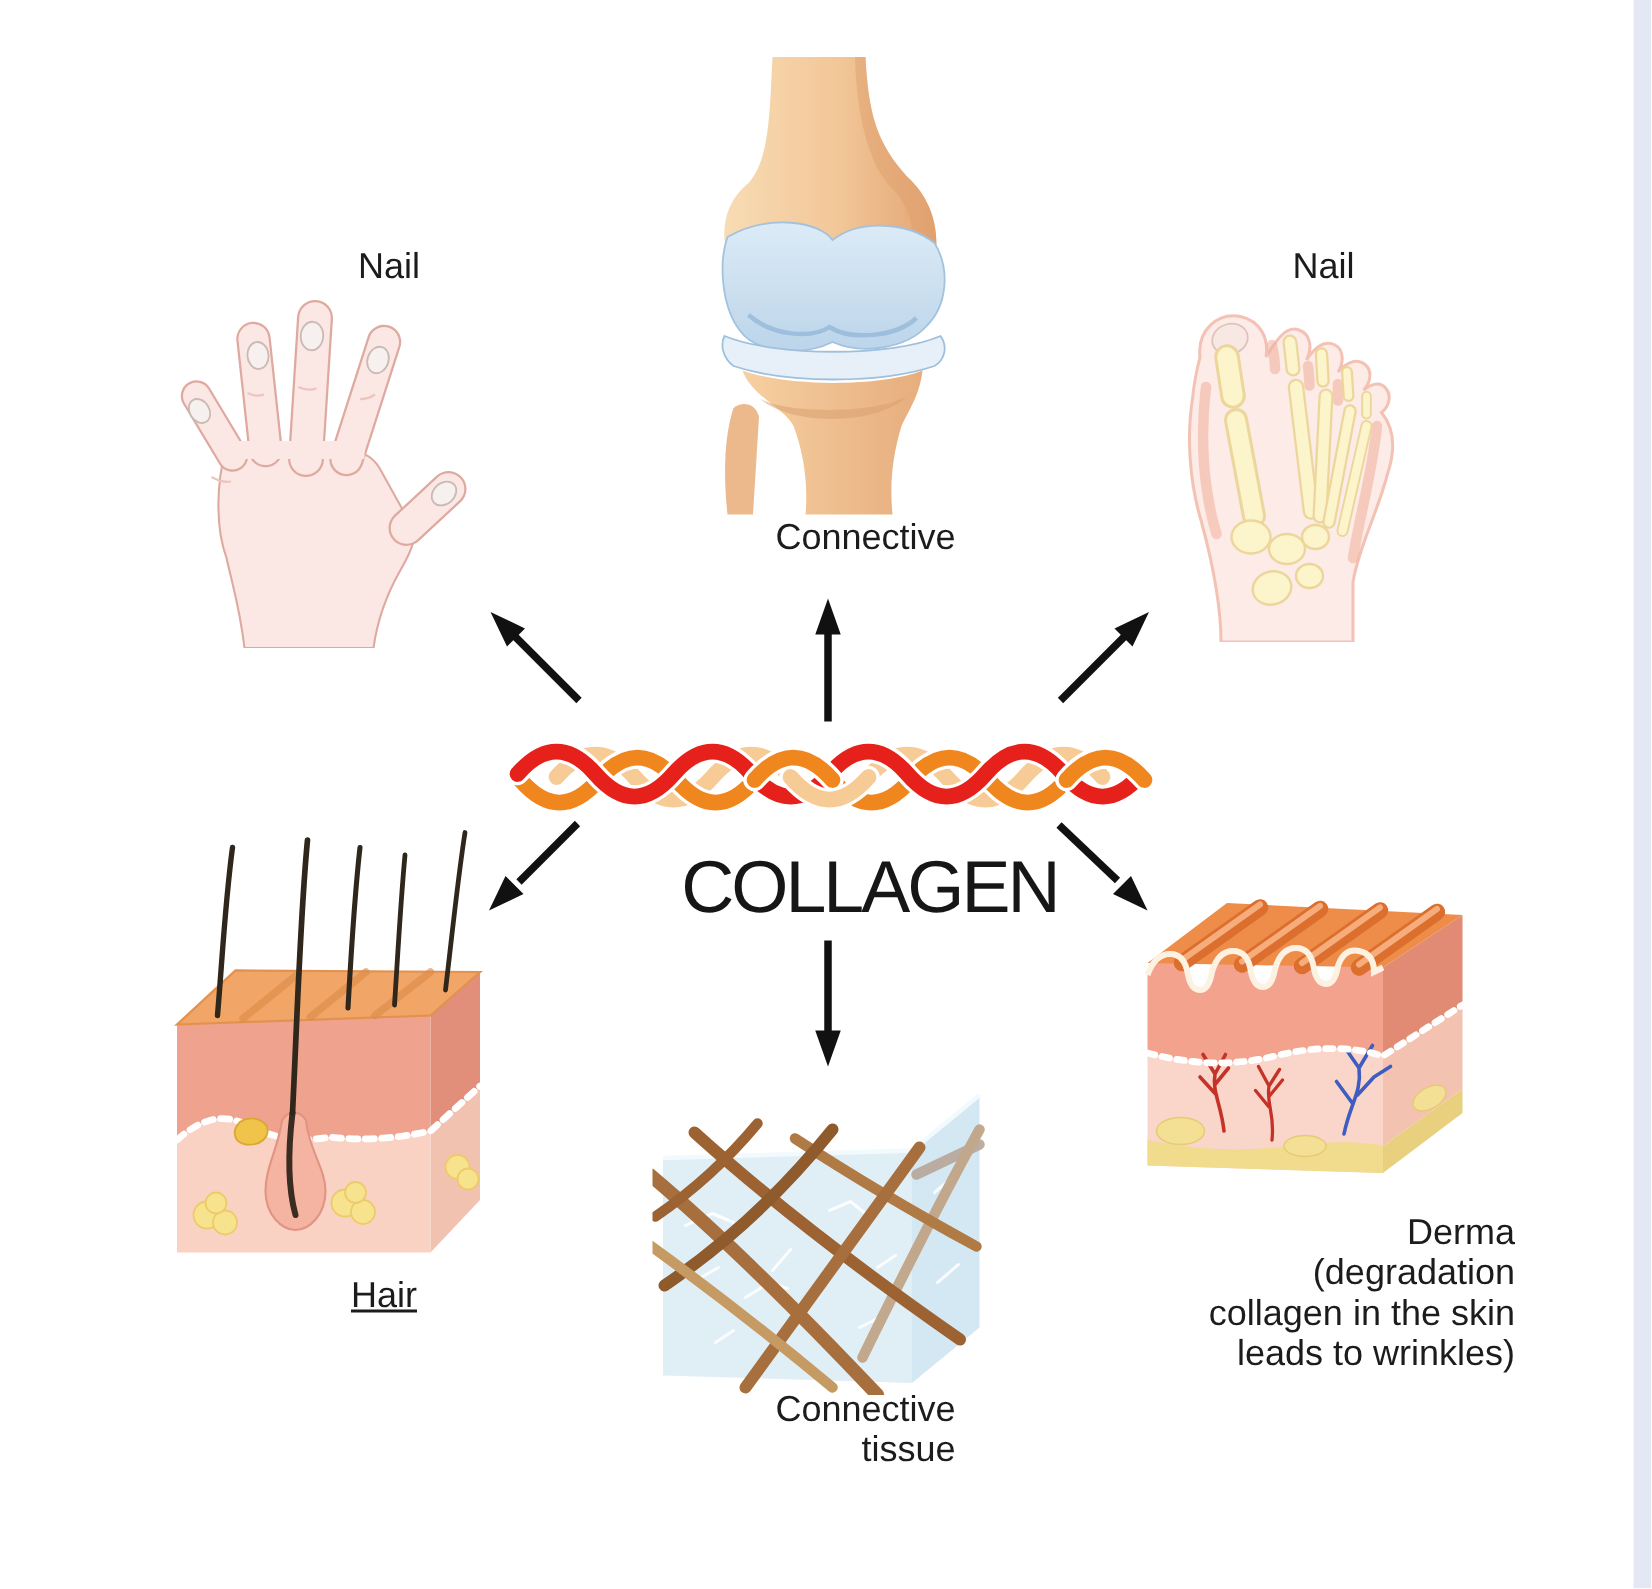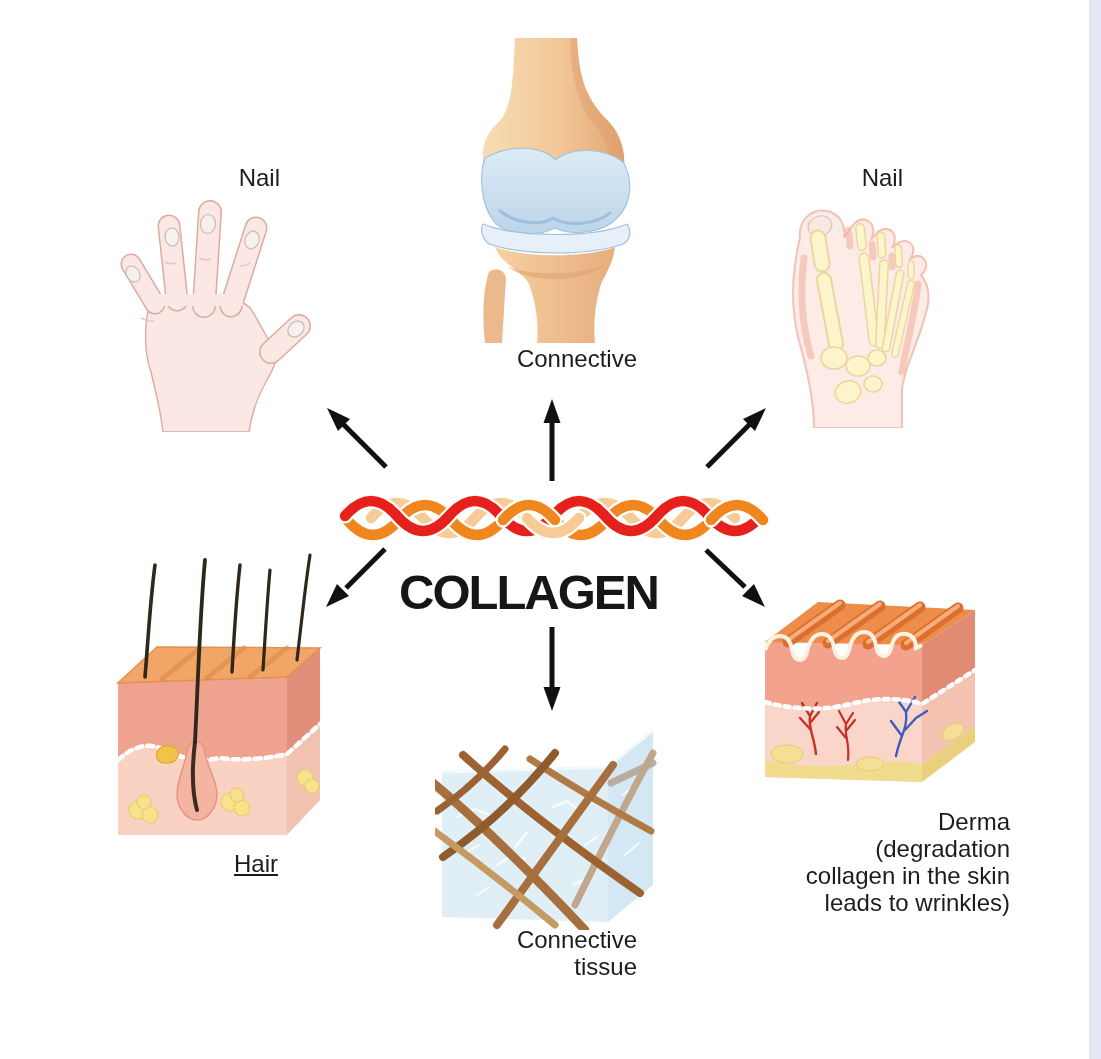--- a/index.html
+++ b/index.html
@@ -7,22 +7,22 @@
     position:relative;width:1101px;height:1059px;background:#ffffff;overflow:hidden;
     font-family:"Liberation Sans", sans-serif;
   }
   .right-strip{position:absolute;top:0;right:0;width:12px;height:100%;background:#e4e8f4;}
   .illu{position:absolute;}
   .label{
     position:absolute;color:#1c1c1c;font-size:24px;line-height:1.12;
     text-align:right;white-space:pre-line;letter-spacing:0px;
   }
   .title{
-    position:absolute;left:399px;top:564px;width:306px;text-align:left;
-    color:#161616;font-size:49px;font-weight:700;letter-spacing:-2px;
+    position:absolute;left:399px;top:564px;width:306px;text-align:right;
+    color:#161616;font-size:49px;font-weight:400;letter-spacing:-2px;
   }
   svg{display:block;}
   .overlay{position:absolute;left:0;top:0;pointer-events:none;}
 </style>
 </head>
 <body>
 
 <div class="canvas">
 
   <div class="right-strip"></div>

